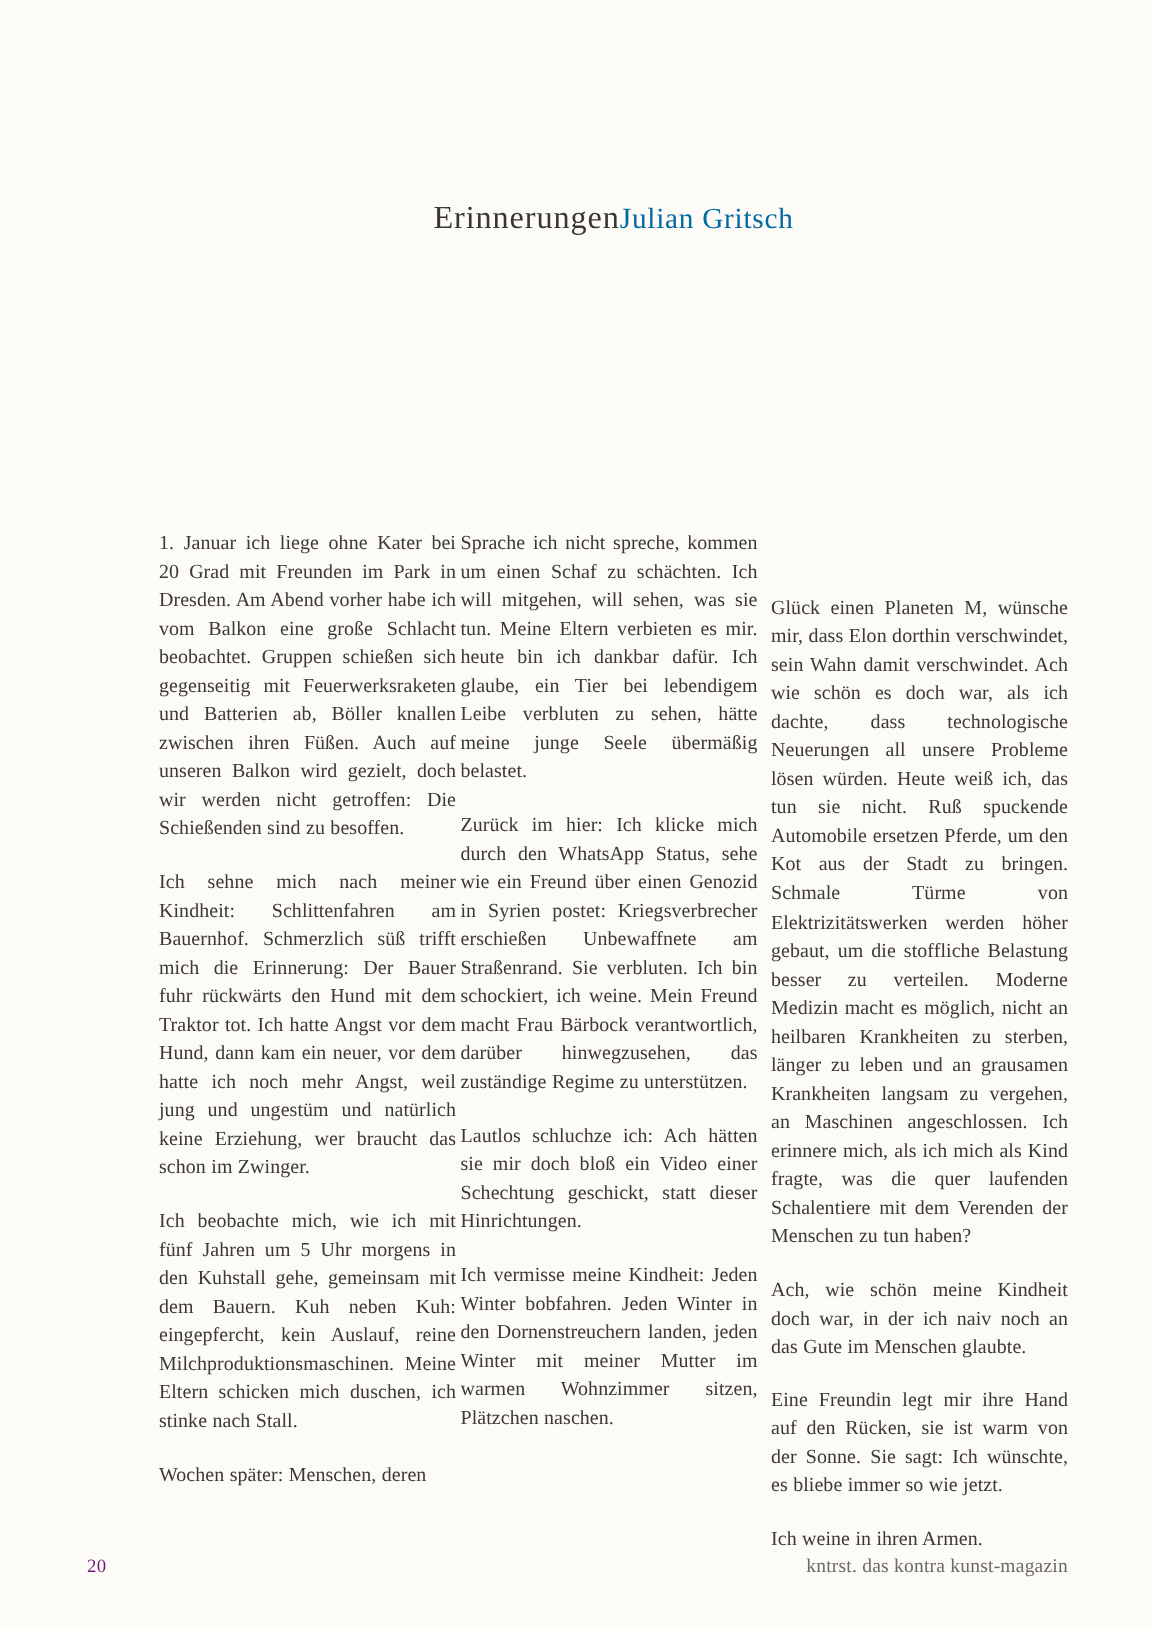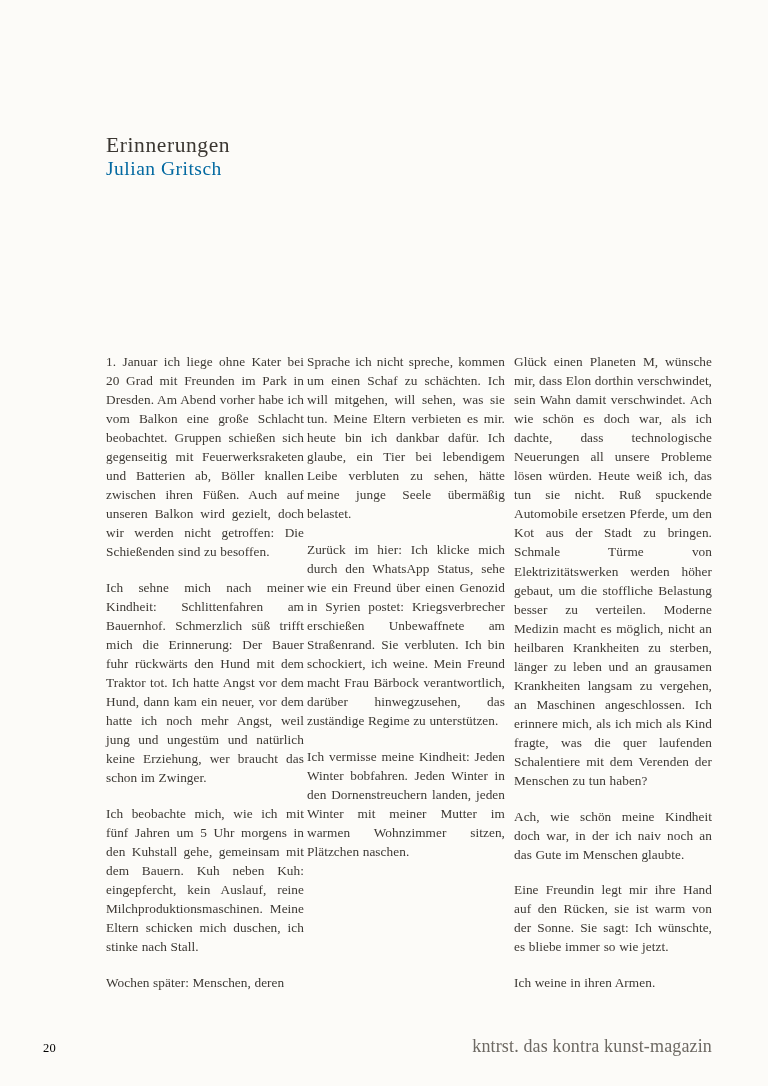--- a/index.html
+++ b/index.html
@@ -22,23 +22,22 @@
     padding: 0;
   }
 
   
   .masthead {
     position: absolute;
     left: 106px;
     top: 133px;
     width: 606px;
     display: flex;
-    justify-content: space-between;
+    justify-content: center;
     align-items: baseline;
-    flex-direction: column;
   }
   .masthead .title {
     font-size: 21.5px;
     letter-spacing: 0.6px;
     color: #3a3631;
     font-weight: 400;
     white-space: nowrap;
   }
   .masthead .author {
     font-size: 19.5px;
@@ -57,21 +56,21 @@
     height: 600px;
     display: flex;
     gap: 0;
   }
   .col {
     width: 200px;
     margin-right: 3px;
   }
   .col:last-child { margin-right: 0; }
   .col.c2 { margin-left: 0; }
-  .col.c3 { margin-left: 6px; }
+  .col.c3 { margin-left: 6px; margin-top: 43px; }
 
   .col p {
     margin: 0 0 16.5px 0;
     font-size: 13.3px;
     line-height: 19.05px;
     text-align: justify;
     text-justify: inter-word;
     hyphens: manual;
     color: #3c3833;
     letter-spacing: 0.05px;
@@ -84,25 +83,26 @@
     position: absolute;
     left: 43px;
     right: 56px;
     top: 1036px;
     display: flex;
     justify-content: space-between;
     align-items: baseline;
   }
   .footer .folio {
     font-size: 12.5px;
-    color: #000000;
+    color: #701a75;
     letter-spacing: 0.3px;
+    margin-left: 15px;
   }
   .footer .magazine {
-    font-size: 18px;
+    font-size: 13px;
     color: #6d6963;
     letter-spacing: 0.15px;
     white-space: nowrap;
   }
 </style>
 </head>
 <body>
 
 <div class="page">
 
@@ -116,20 +116,21 @@
     <div class="col c1">
       <p>1. Januar ich liege ohne Kater bei 20 Grad mit Freunden im Park  in Dresden. Am Abend vorher habe ich vom Balkon eine große Schlacht beobachtet. Gruppen schießen sich gegenseitig mit Feuerwerksraketen und Batterien ab, Böller knallen zwischen ihren Füßen. Auch auf unseren Balkon wird gezielt, doch wir werden nicht getroffen: Die Schießenden sind zu besoffen.</p>
       <p>Ich sehne mich nach meiner Kindheit: Schlittenfahren am Bauernhof. Schmerzlich süß trifft mich die Erinnerung:  Der Bauer fuhr rückwärts den Hund mit dem Traktor tot. Ich hatte Angst vor dem Hund, dann kam ein neuer, vor dem hatte ich noch mehr Angst, weil jung und ungestüm und natürlich keine Erziehung, wer braucht das schon im Zwinger.</p>
       <p>Ich beobachte mich, wie ich mit fünf Jahren um 5 Uhr morgens in den Kuhstall gehe, gemeinsam mit dem Bauern. Kuh neben Kuh: eingepfercht, kein Auslauf, reine Milchproduktionsmaschinen. Meine Eltern schicken mich duschen, ich stinke nach Stall.</p>
       <p>Wochen später: Menschen, deren</p>
     </div>
 
     <div class="col c2">
       <p>Sprache ich nicht spreche, kommen um einen Schaf zu schächten. Ich will mitgehen, will sehen, was sie tun. Meine Eltern verbieten es mir. heute bin ich dankbar dafür. Ich glaube, ein Tier bei lebendigem Leibe verbluten zu sehen, hätte meine junge Seele übermäßig belastet.</p>
       <p>Zurück im hier: Ich klicke mich durch den WhatsApp Status, sehe wie ein  Freund über einen Genozid in Syrien postet: Kriegsverbrecher erschießen Unbewaffnete am Straßenrand. Sie verbluten. Ich bin schockiert, ich weine. Mein Freund macht Frau Bärbock verantwortlich, darüber hinwegzusehen, das zuständige Regime zu unterstützen.</p>
+      <p>Lautlos schluchze ich: Ach hätten sie mir doch bloß ein Video einer Schechtung geschickt, statt dieser Hinrichtungen.</p>
       <p>Ich vermisse meine Kindheit: Jeden Winter bobfahren. Jeden Winter in den Dornenstreuchern landen, jeden Winter mit meiner Mutter im warmen Wohnzimmer sitzen, Plätzchen naschen.</p>
     </div>
 
     <div class="col c3">
       <p>Glück einen Planeten M, wünsche mir, dass Elon dorthin verschwindet, sein Wahn damit verschwindet. Ach wie schön es doch war, als ich dachte, dass technologische Neuerungen all unsere Probleme lösen würden. Heute weiß ich, das tun sie nicht. Ruß spuckende Automobile ersetzen Pferde, um den Kot aus der Stadt zu bringen. Schmale Türme von Elektrizitätswerken werden höher gebaut, um die stoffliche Belastung besser zu verteilen. Moderne Medizin macht es möglich, nicht an heilbaren Krankheiten zu sterben, länger zu leben und an grausamen Krankheiten langsam zu vergehen, an Maschinen angeschlossen. Ich erinnere mich, als ich mich als Kind fragte, was die quer laufenden Schalentiere mit dem Verenden der Menschen zu tun haben?</p>
       <p>Ach, wie schön meine Kindheit doch war, in der ich naiv noch an das Gute im Menschen glaubte.</p>
       <p>Eine Freundin legt mir ihre Hand auf den Rücken, sie ist warm von der Sonne. Sie sagt: Ich wünschte, es bliebe immer so wie jetzt.</p>
       <p>Ich weine in ihren Armen.</p>
     </div>
 

